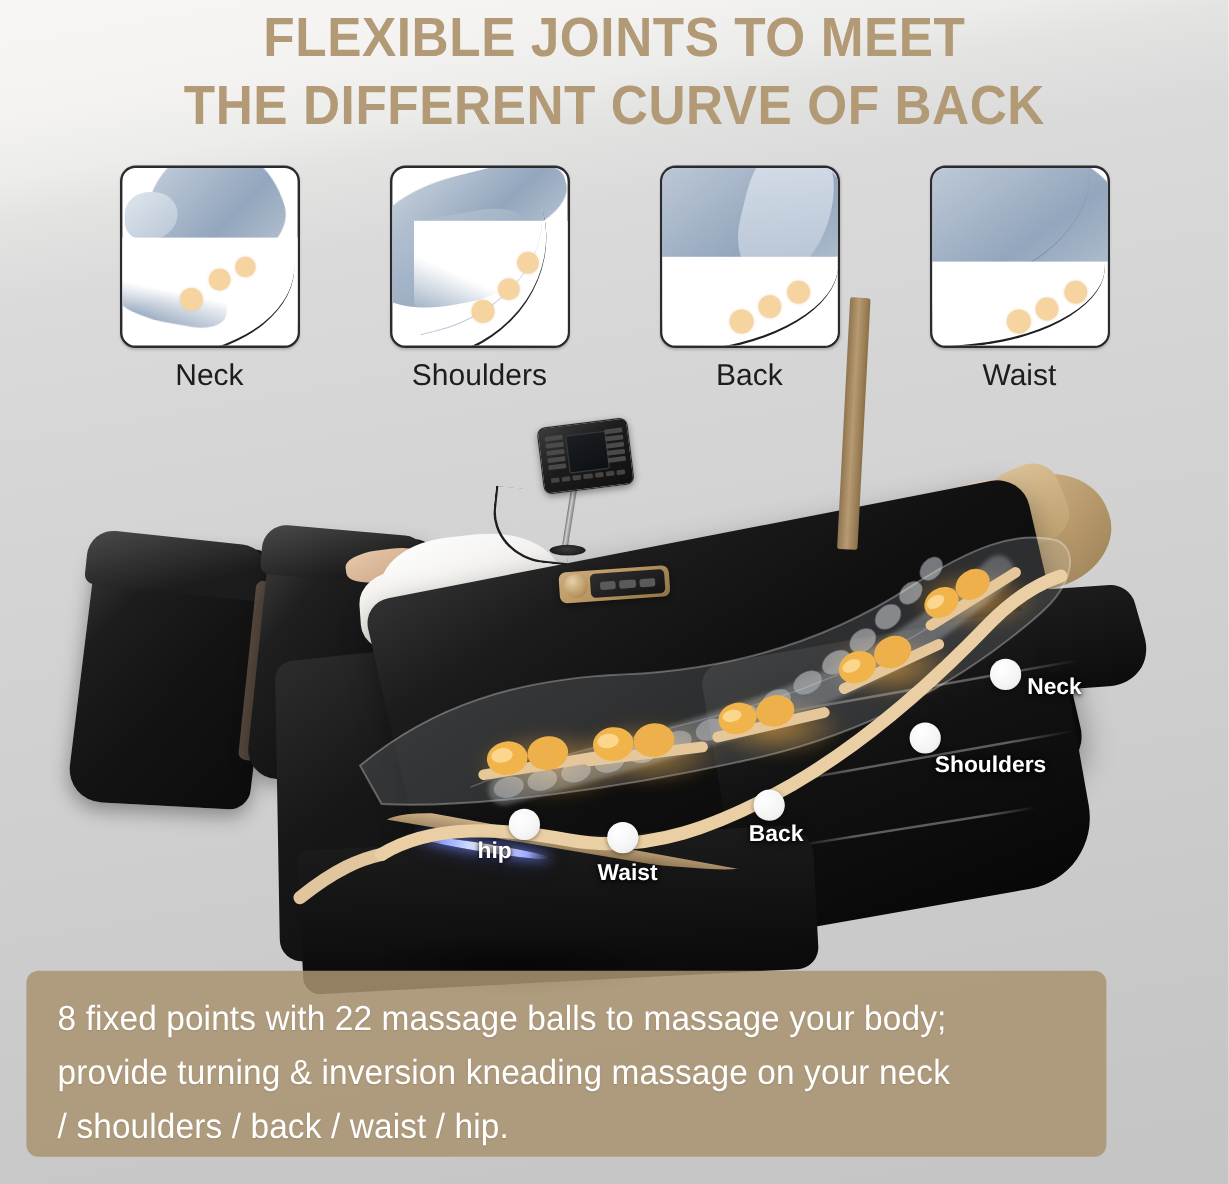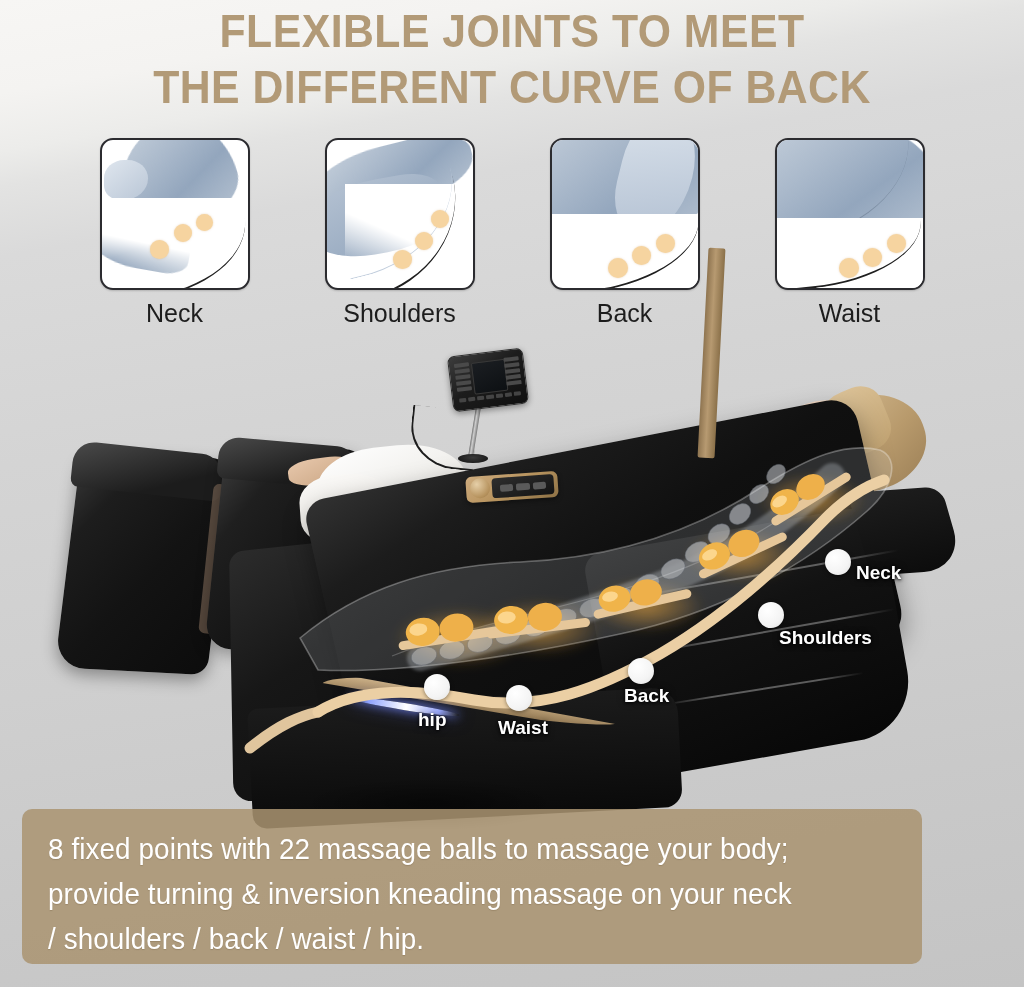--- a/index.html
+++ b/index.html
@@ -763,21 +763,21 @@
   <div class="strap"></div>
 
   <div class="callouts">
     <svg width="1024" height="510" viewBox="0 0 1024 510" style="position:absolute;left:0;top:0;">
       <path d="M318 374 C 360 348, 420 352, 474 362 C 540 374, 600 350, 660 316
                C 722 280, 778 230, 826 180 C 848 158, 866 148, 884 142" fill="none" stroke="#ebcfa4" stroke-width="11" stroke-linecap="round"></path>
       <path d="M250 410 C 280 386, 300 378, 318 374" fill="none" stroke="#ebcfa4" stroke-width="11" stroke-linecap="round" opacity=".95"></path>
     </svg>
 
     <div class="node" style="left:437px;top:349px;"></div>
-    <div class="node-label" style="left:418px;top:362px;margin-top:10px;">hip</div>
+    <div class="node-label" style="left:398px;top:362px;">hip</div>
 
     <div class="node" style="left:519px;top:360px;"></div>
     <div class="node-label" style="left:498px;top:380px;">Waist</div>
 
     <div class="node" style="left:641px;top:333px;"></div>
     <div class="node-label" style="left:624px;top:348px;">Back</div>
 
     <div class="node" style="left:771px;top:277px;"></div>
     <div class="node-label" style="left:779px;top:290px;">Shoulders</div>
 

